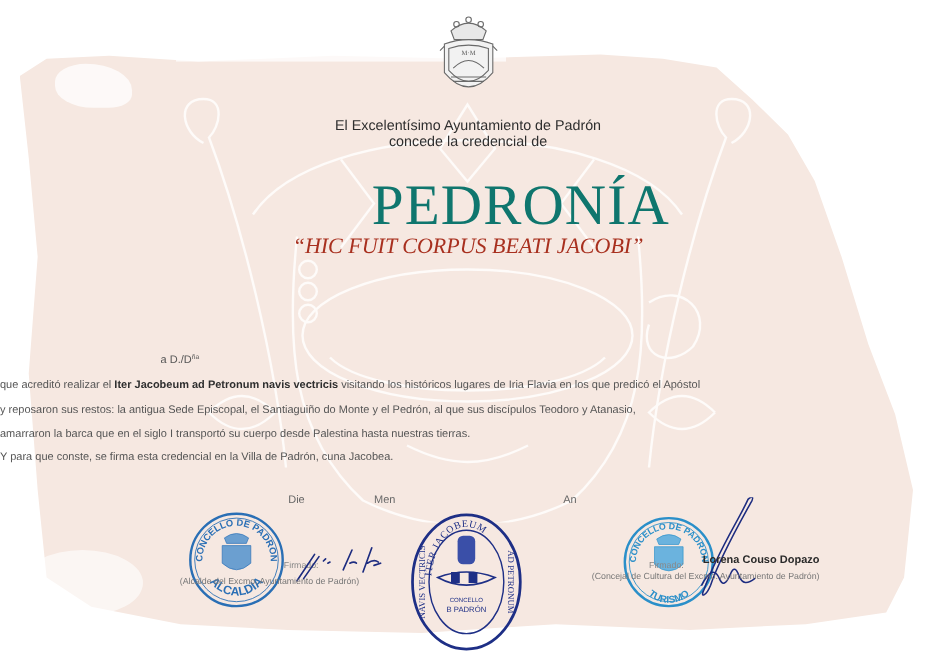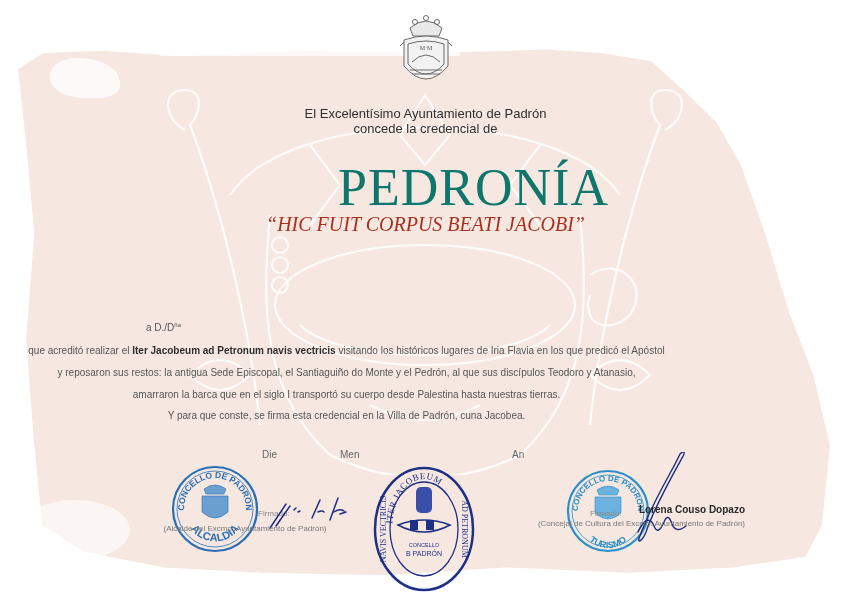--- a/index.html
+++ b/index.html
@@ -25,21 +25,21 @@
       position: absolute; left: 0; width: 851px; text-align: center; top: 158px;
       font-family: "Liberation Serif", serif; font-size: 52px; color: #0f766e; letter-spacing: 1px; margin-left: 48px;
     }
     .motto {
       position: absolute; left: 0; width: 851px; text-align: center; top: 213px;
       font-family: "Liberation Serif", serif; font-style: italic; font-size: 20px; color: #a8301f;
     }
 
     .ad { position: absolute; left: 146px; top: 322px; font-size: 10px; color: #555; }
     .ad sup { font-size: 6px; }
-    .body-line { position: absolute; left: 0; width: 693px; text-align: center; font-size: 10px; color: #555; }
+    .body-line { position: absolute; left: 0; width: 693px; font-size: 10px; color: #555; }
     .b1 { top: 345px; } .b2 { top: 367px; } .b3 { top: 389px; } .b4 { top: 410px; }
     .body-line b { color: #2e2e2e; }
 
     .date-label { position: absolute; top: 449px; font-size: 10px; color: #666; }
 
     .stamp { position: absolute; }
     .sig-block { position: absolute; text-align: center; }
     .firmado { position: absolute; font-size: 8px; color: #888; }
     .signer-name { font-size: 10px; font-weight: bold; color: #2a2a2a; }
     .signer-role { font-size: 8px; color: #777; margin-top: 4px; }

